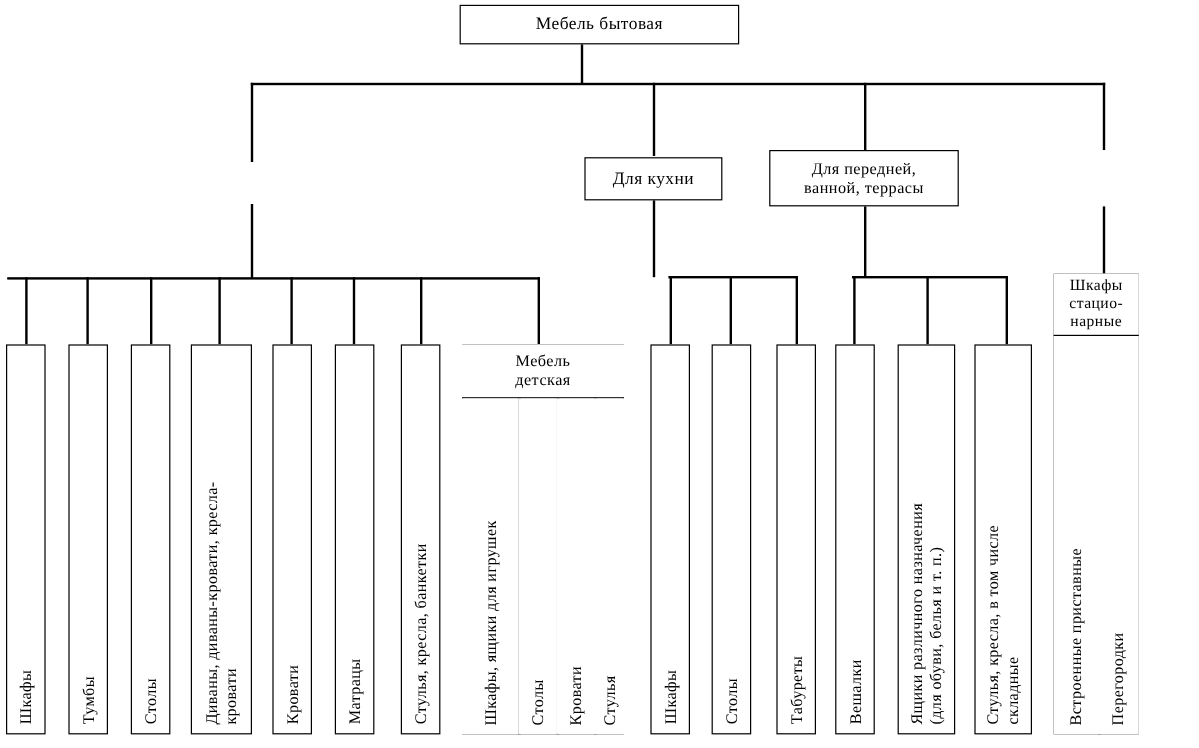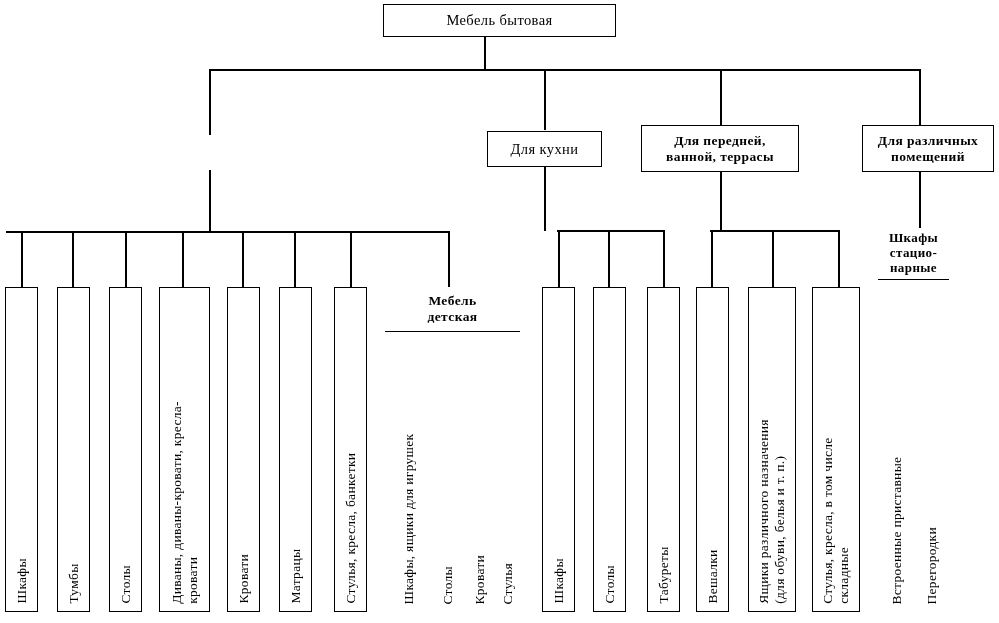--- a/index.html
+++ b/index.html
@@ -7,21 +7,21 @@
        font-family:"Liberation Serif","DejaVu Serif",serif;color:#000;}
   #diagram{position:relative;width:999px;height:623px;}
 
   
   .box{position:absolute;border:1.6px solid #000;background:#fff;box-sizing:border-box;
        display:flex;align-items:center;justify-content:center;text-align:center;}
   .box .lbl{display:block;line-height:1.15;padding:0 4px;}
 
   
   .hnode{font-size:14.5px;letter-spacing:.4px;}
-  .hnode.small{font-size:13.5px;font-weight:bold;}
+  .hnode.small{font-size:13.5px;}
 
   
   .vleaf{position:absolute;border:1.6px solid #000;background:#fff;box-sizing:border-box;}
   .vleaf .vtxt{
      position:absolute;left:50%;bottom:7px;
      transform-origin:left bottom;
      transform:rotate(-90deg) translateY(50%);
      white-space:nowrap;font-size:13.5px;letter-spacing:.3px;line-height:1.15;
   }
   
@@ -55,23 +55,20 @@
 
 
   <div class="box hnode" style="left:487px;top:131px;width:115px;height:36px;">
     <span class="lbl">Для кухни</span>
   </div>
 
   <div class="box hnode small" style="left:641px;top:125px;width:158px;height:47px;">
     <span class="lbl multiline">Для передней,<br>ванной, террасы</span>
   </div>
 
-  <div class="box hnode small" style="left:862px;top:125px;width:132px;height:47px;">
-    <span class="lbl multiline">Для различных<br>помещений</span>
-  </div>
 
   <div class="ln lnv" style="left:209px;top:170px;height:62px;"></div>
   <div class="ln lnh" style="left:6px;top:231px;width:444px;height:2.2px;"></div>
 
   <div class="ln lnv" style="left:21px;top:231px;height:56px;"></div>
   <div class="ln lnv" style="left:72px;top:231px;height:56px;"></div>
   <div class="ln lnv" style="left:125px;top:231px;height:56px;"></div>
   <div class="ln lnv" style="left:182px;top:231px;height:56px;"></div>
   <div class="ln lnv" style="left:242px;top:231px;height:56px;"></div>
   <div class="ln lnv" style="left:294px;top:231px;height:56px;"></div>

